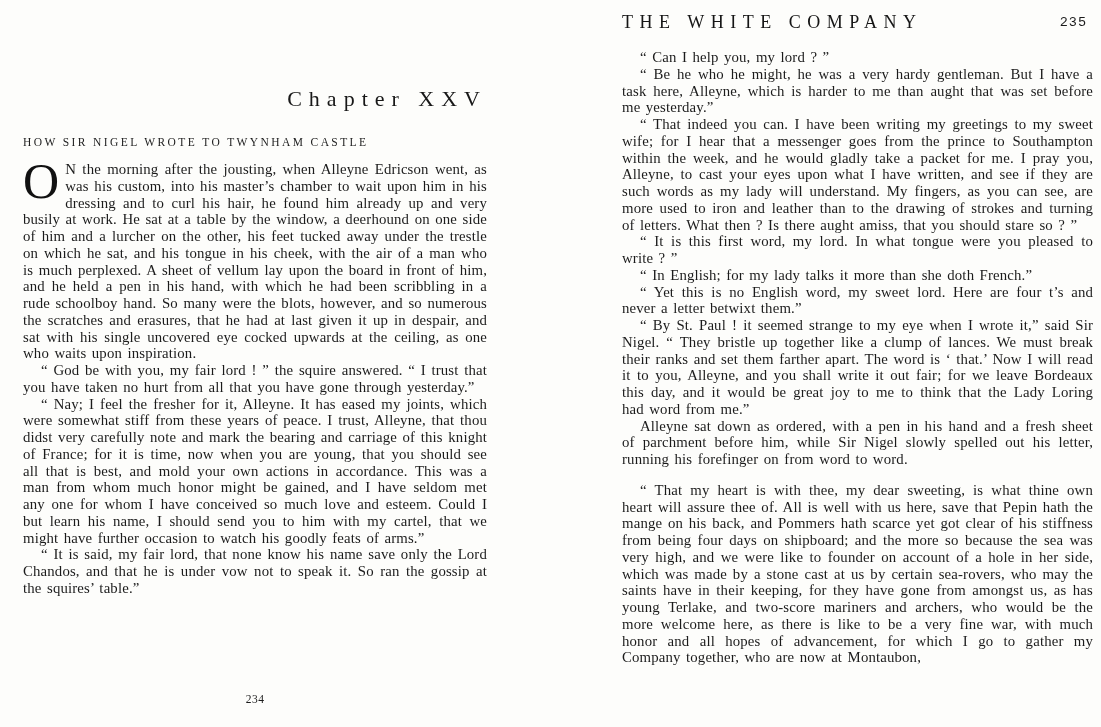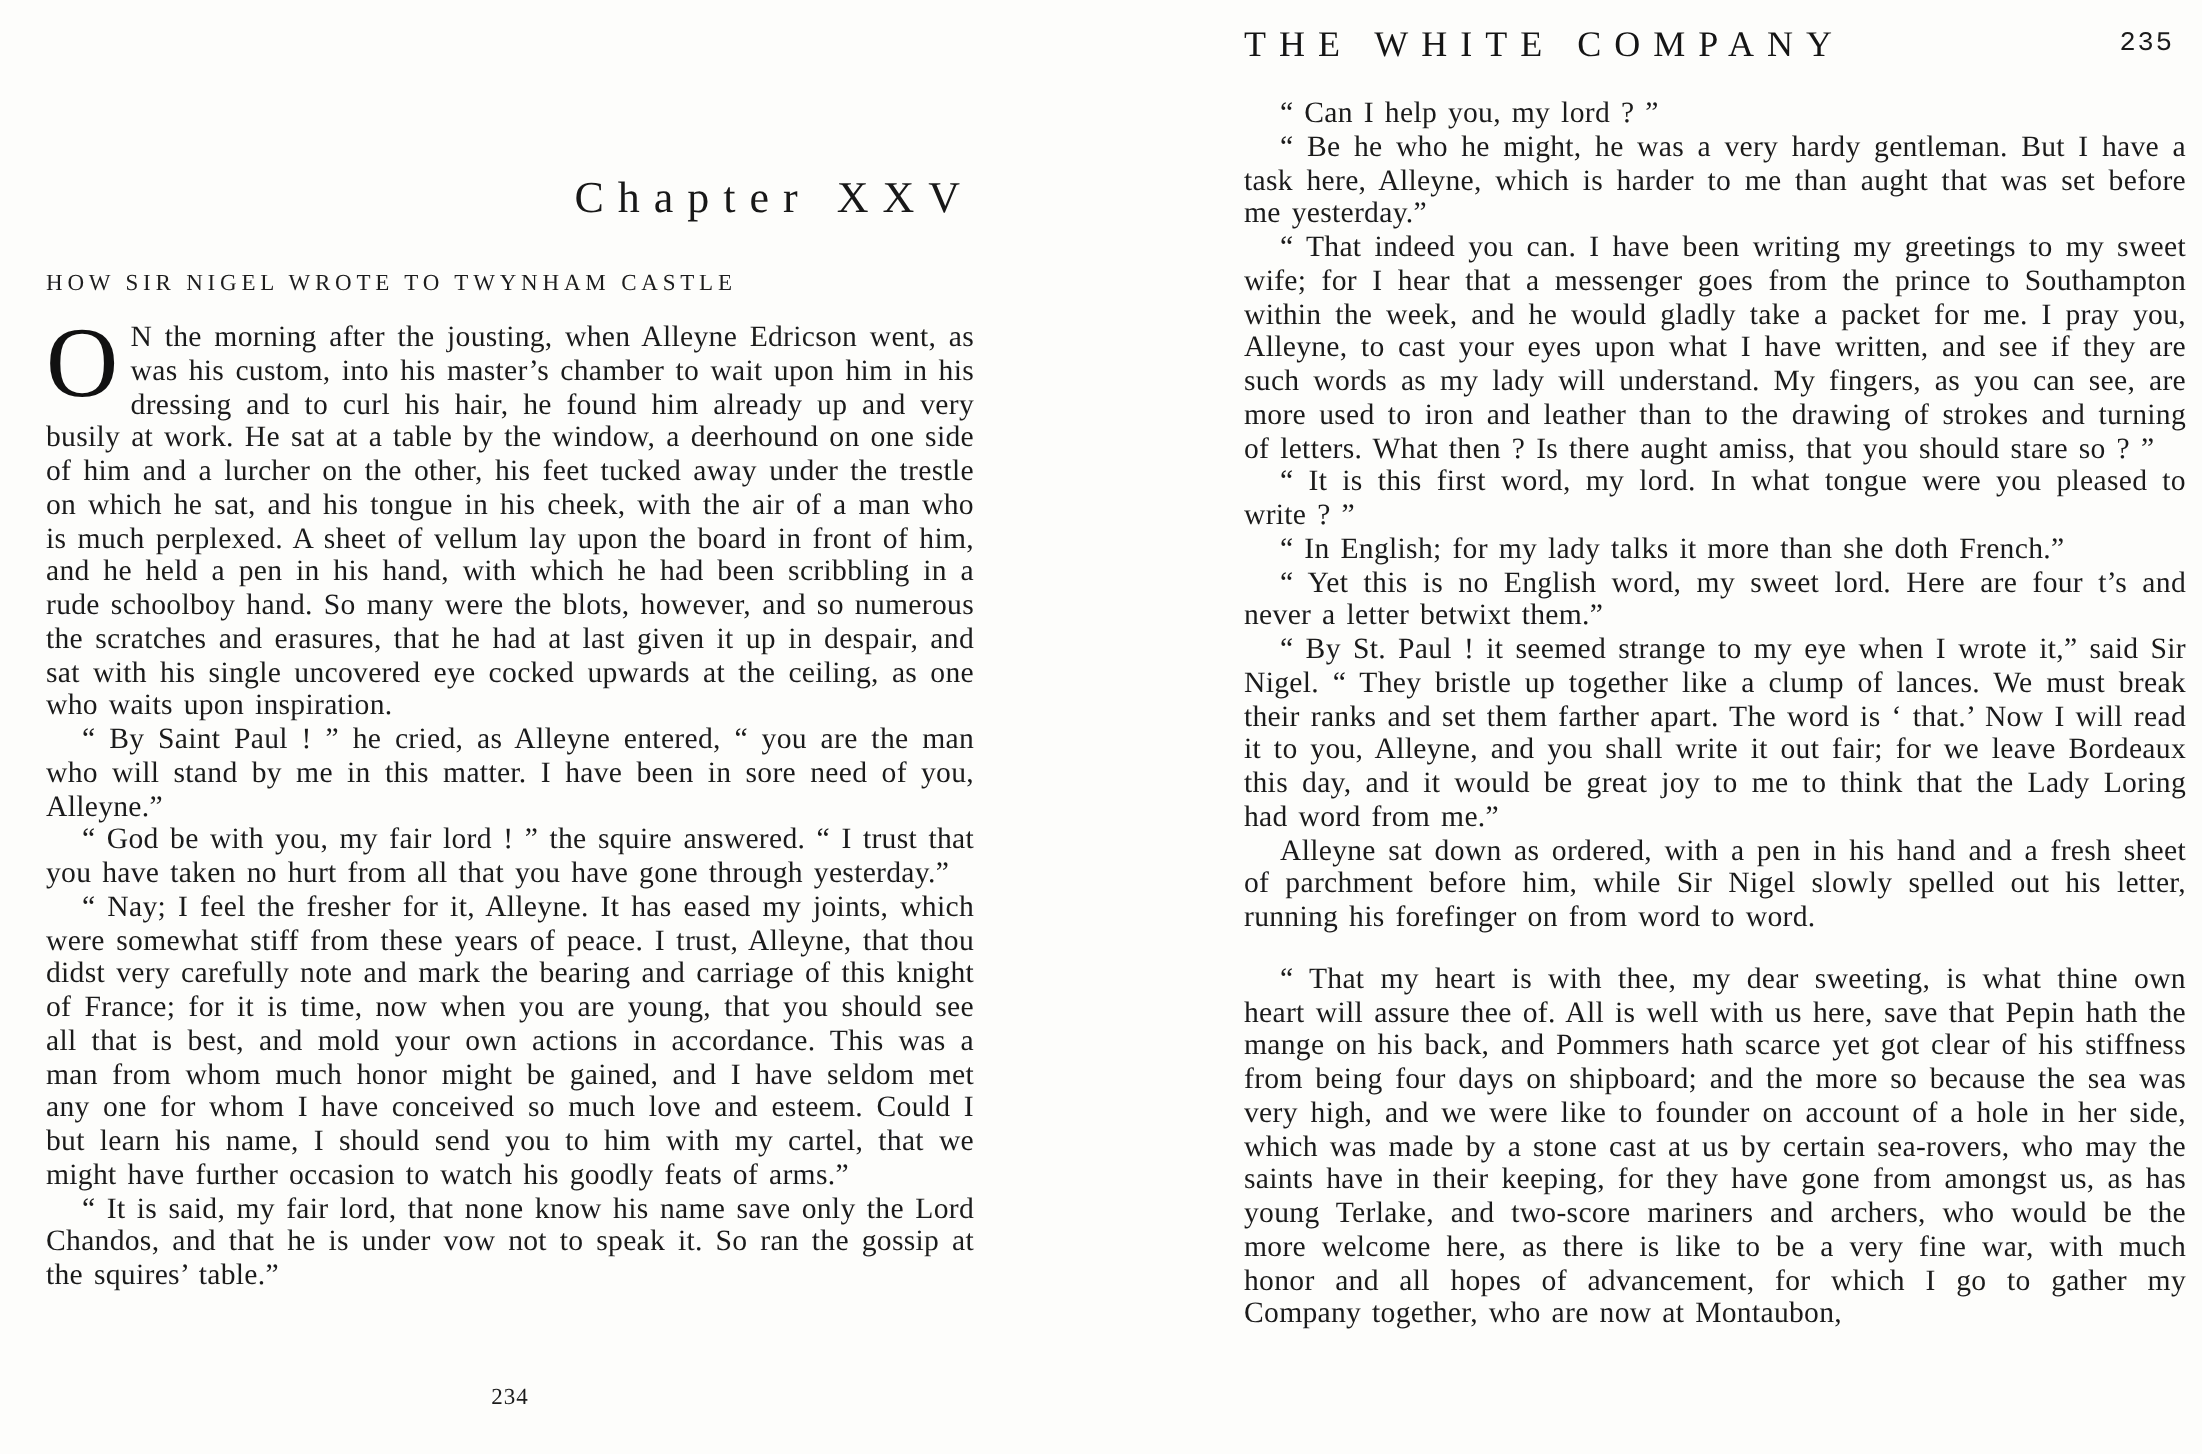--- a/index.html
+++ b/index.html
@@ -113,21 +113,20 @@
 <div class="spread">
 
   <div class="page page-left">
     <div class="chapter-title">Chapter XXV</div>
     <div class="chapter-subtitle">HOW SIR NIGEL WROTE TO TWYNHAM CASTLE</div>
 
     <div class="body-text">
       <p class="opening">
         <span class="dropcap">O</span><span>N the morning after the jousting, when Alleyne Edricson went, as was his custom, into his master’s chamber to wait upon him in his dressing and to curl his hair, he found him already up and very busily at work. He sat at a table by the window, a deerhound on one side of him and a lurcher on the other, his feet tucked away under the trestle on which he sat, and his tongue in his cheek, with the air of a man who is much perplexed. A sheet of vellum lay upon the board in front of him, and he held a pen in his hand, with which he had been scribbling in a rude schoolboy hand. So many were the blots, however, and so numerous the scratches and erasures, that he had at last given it up in despair, and sat with his single uncovered eye cocked upwards at the ceiling, as one who waits upon inspiration.</span>
       </p>
-      <p>“ By Saint Paul ! ” he cried, as Alleyne entered, “ you are the man who will stand by me in this matter.  I have been in sore need of you, Alleyne.”</p>
       <p>“ God be with you, my fair lord ! ” the squire answered.  “ I trust that you have taken no hurt from all that you have gone through yesterday.”</p>
       <p>“ Nay; I feel the fresher for it, Alleyne.  It has eased my joints, which were somewhat stiff from these years of peace.  I trust, Alleyne, that thou didst very carefully note and mark the bearing and carriage of this knight of France; for it is time, now when you are young, that you should see all that is best, and mold your own actions in accordance.  This was a man from whom much honor might be gained, and I have seldom met any one for whom I have conceived so much love and esteem.  Could I but learn his name, I should send you to him with my cartel, that we might have further occasion to watch his goodly feats of arms.”</p>
       <p>“ It is said, my fair lord, that none know his name save only the Lord Chandos, and that he is under vow not to speak it.   So ran the gossip at the squires’ table.”</p>
     </div>
 
     <div class="folio-bottom">234</div>
   </div>
 
   <div class="page page-right">
     <div class="running-header">

